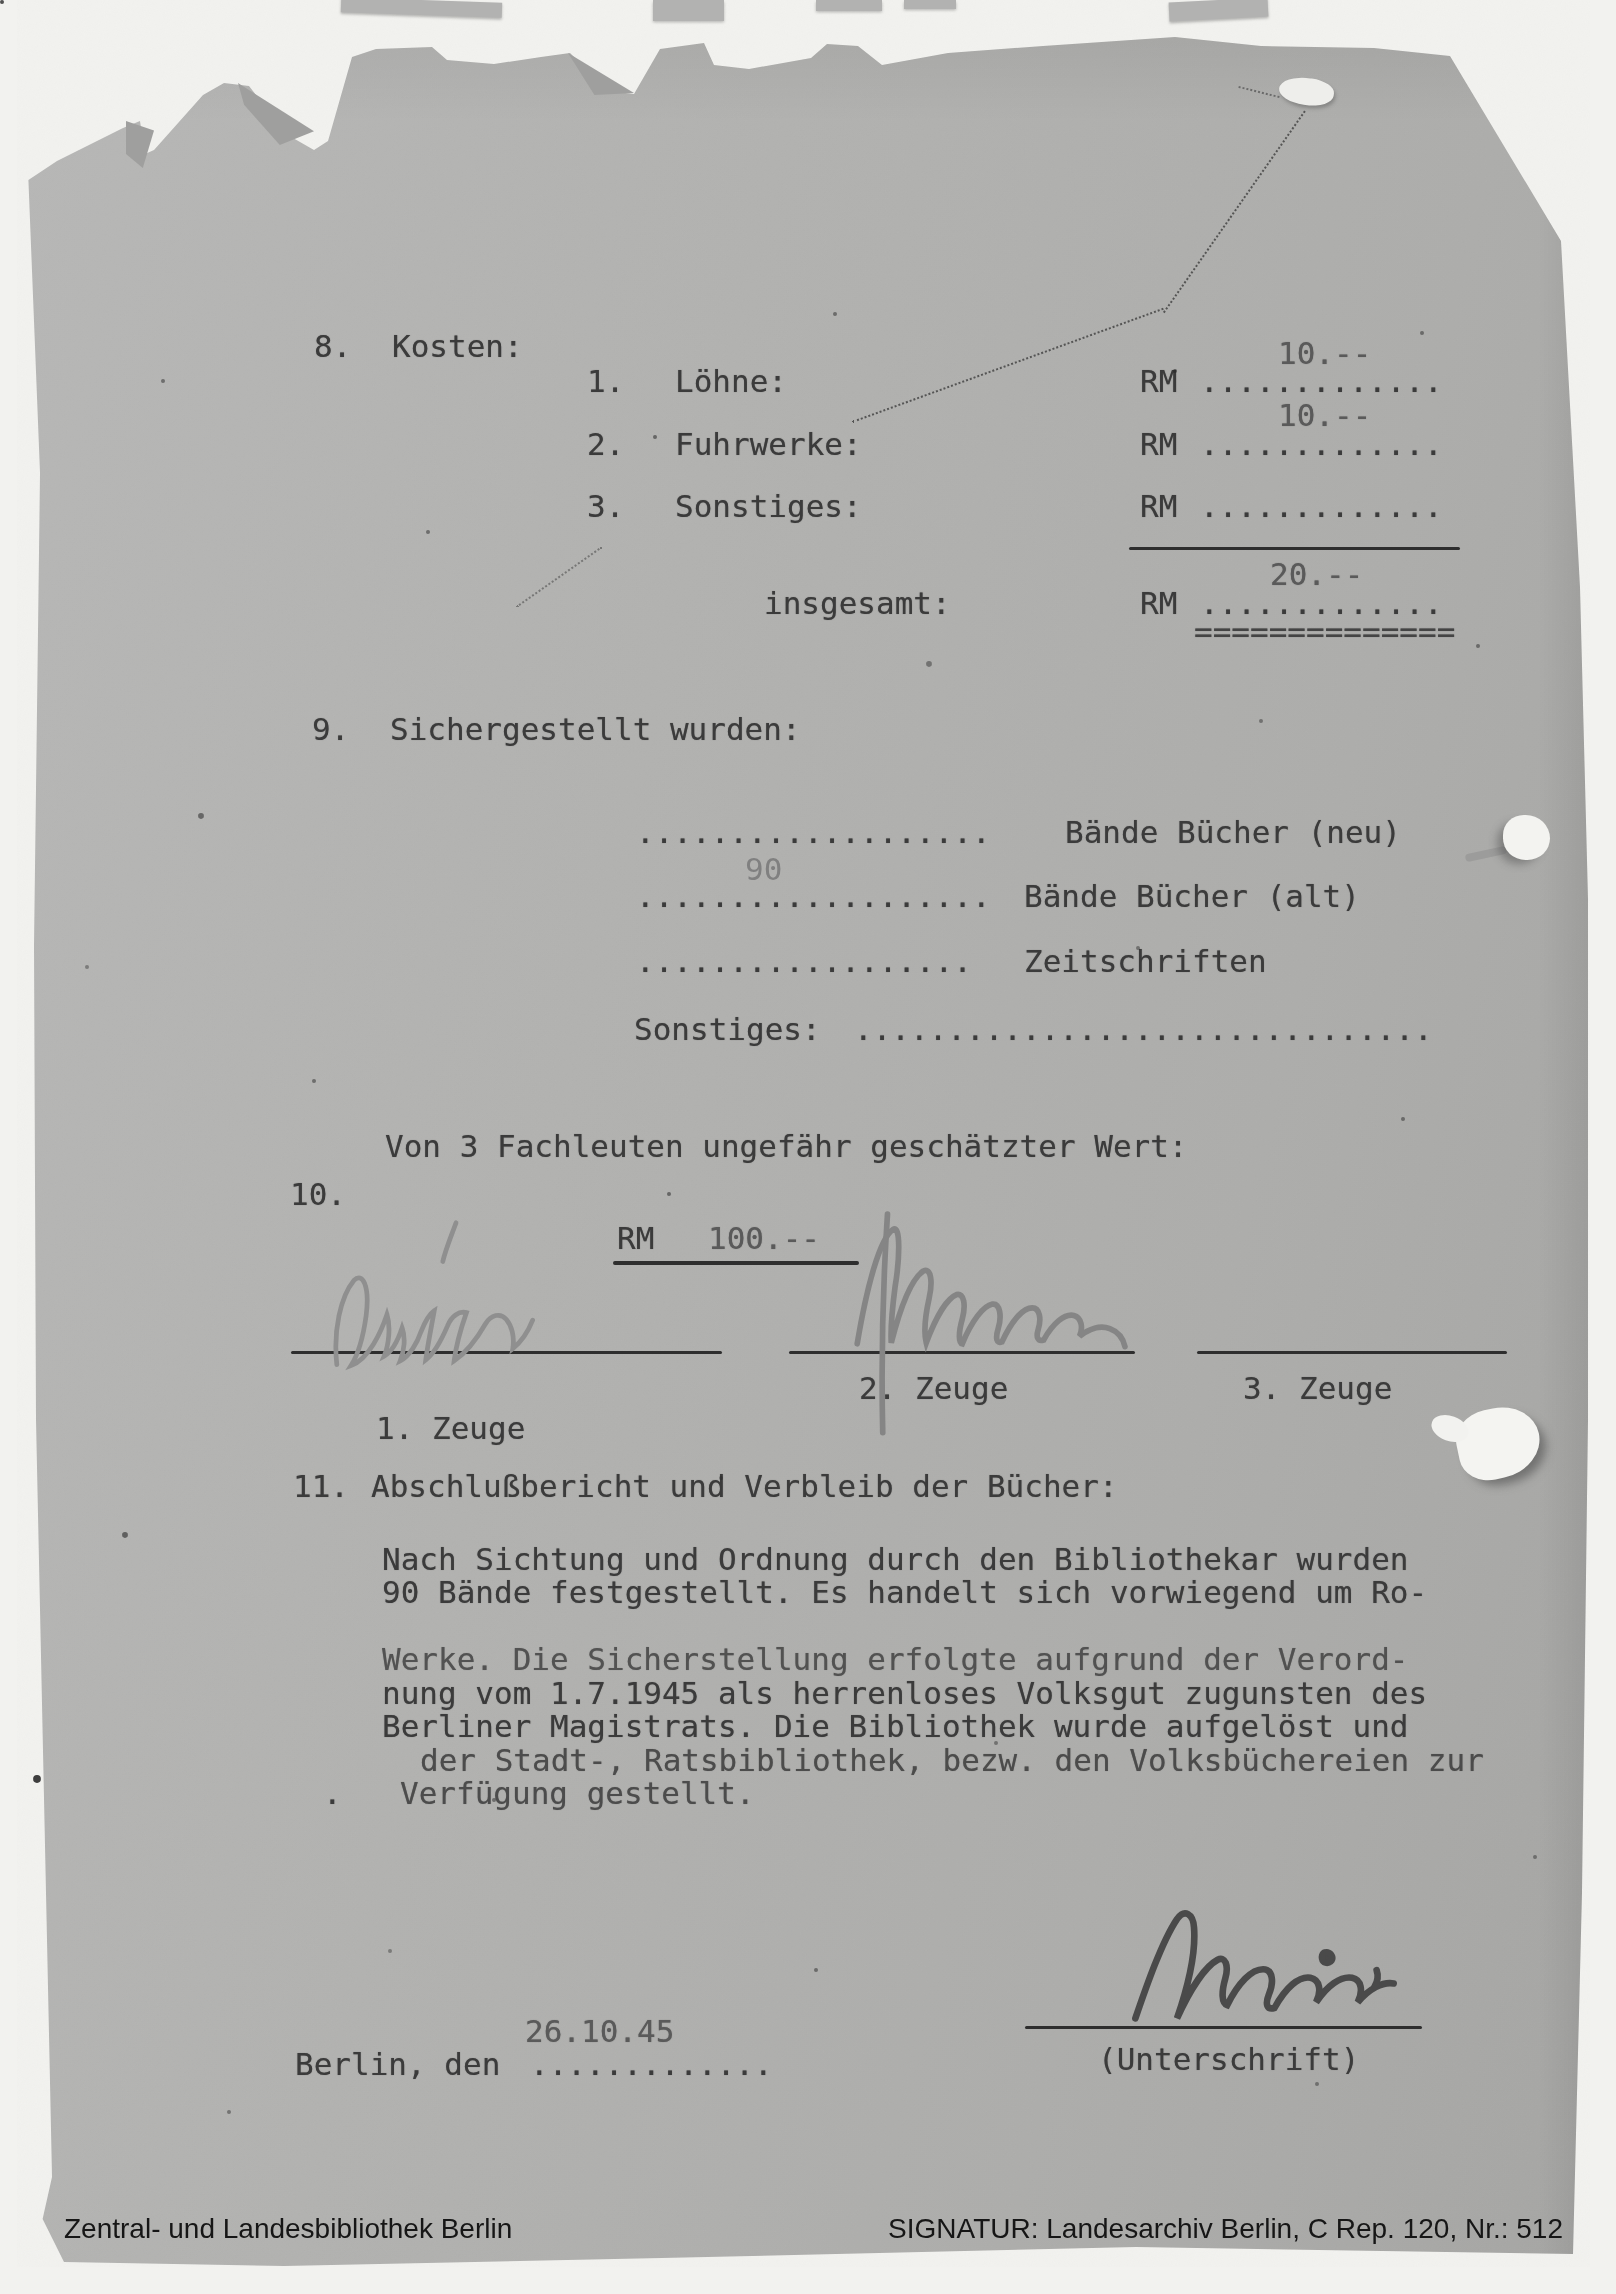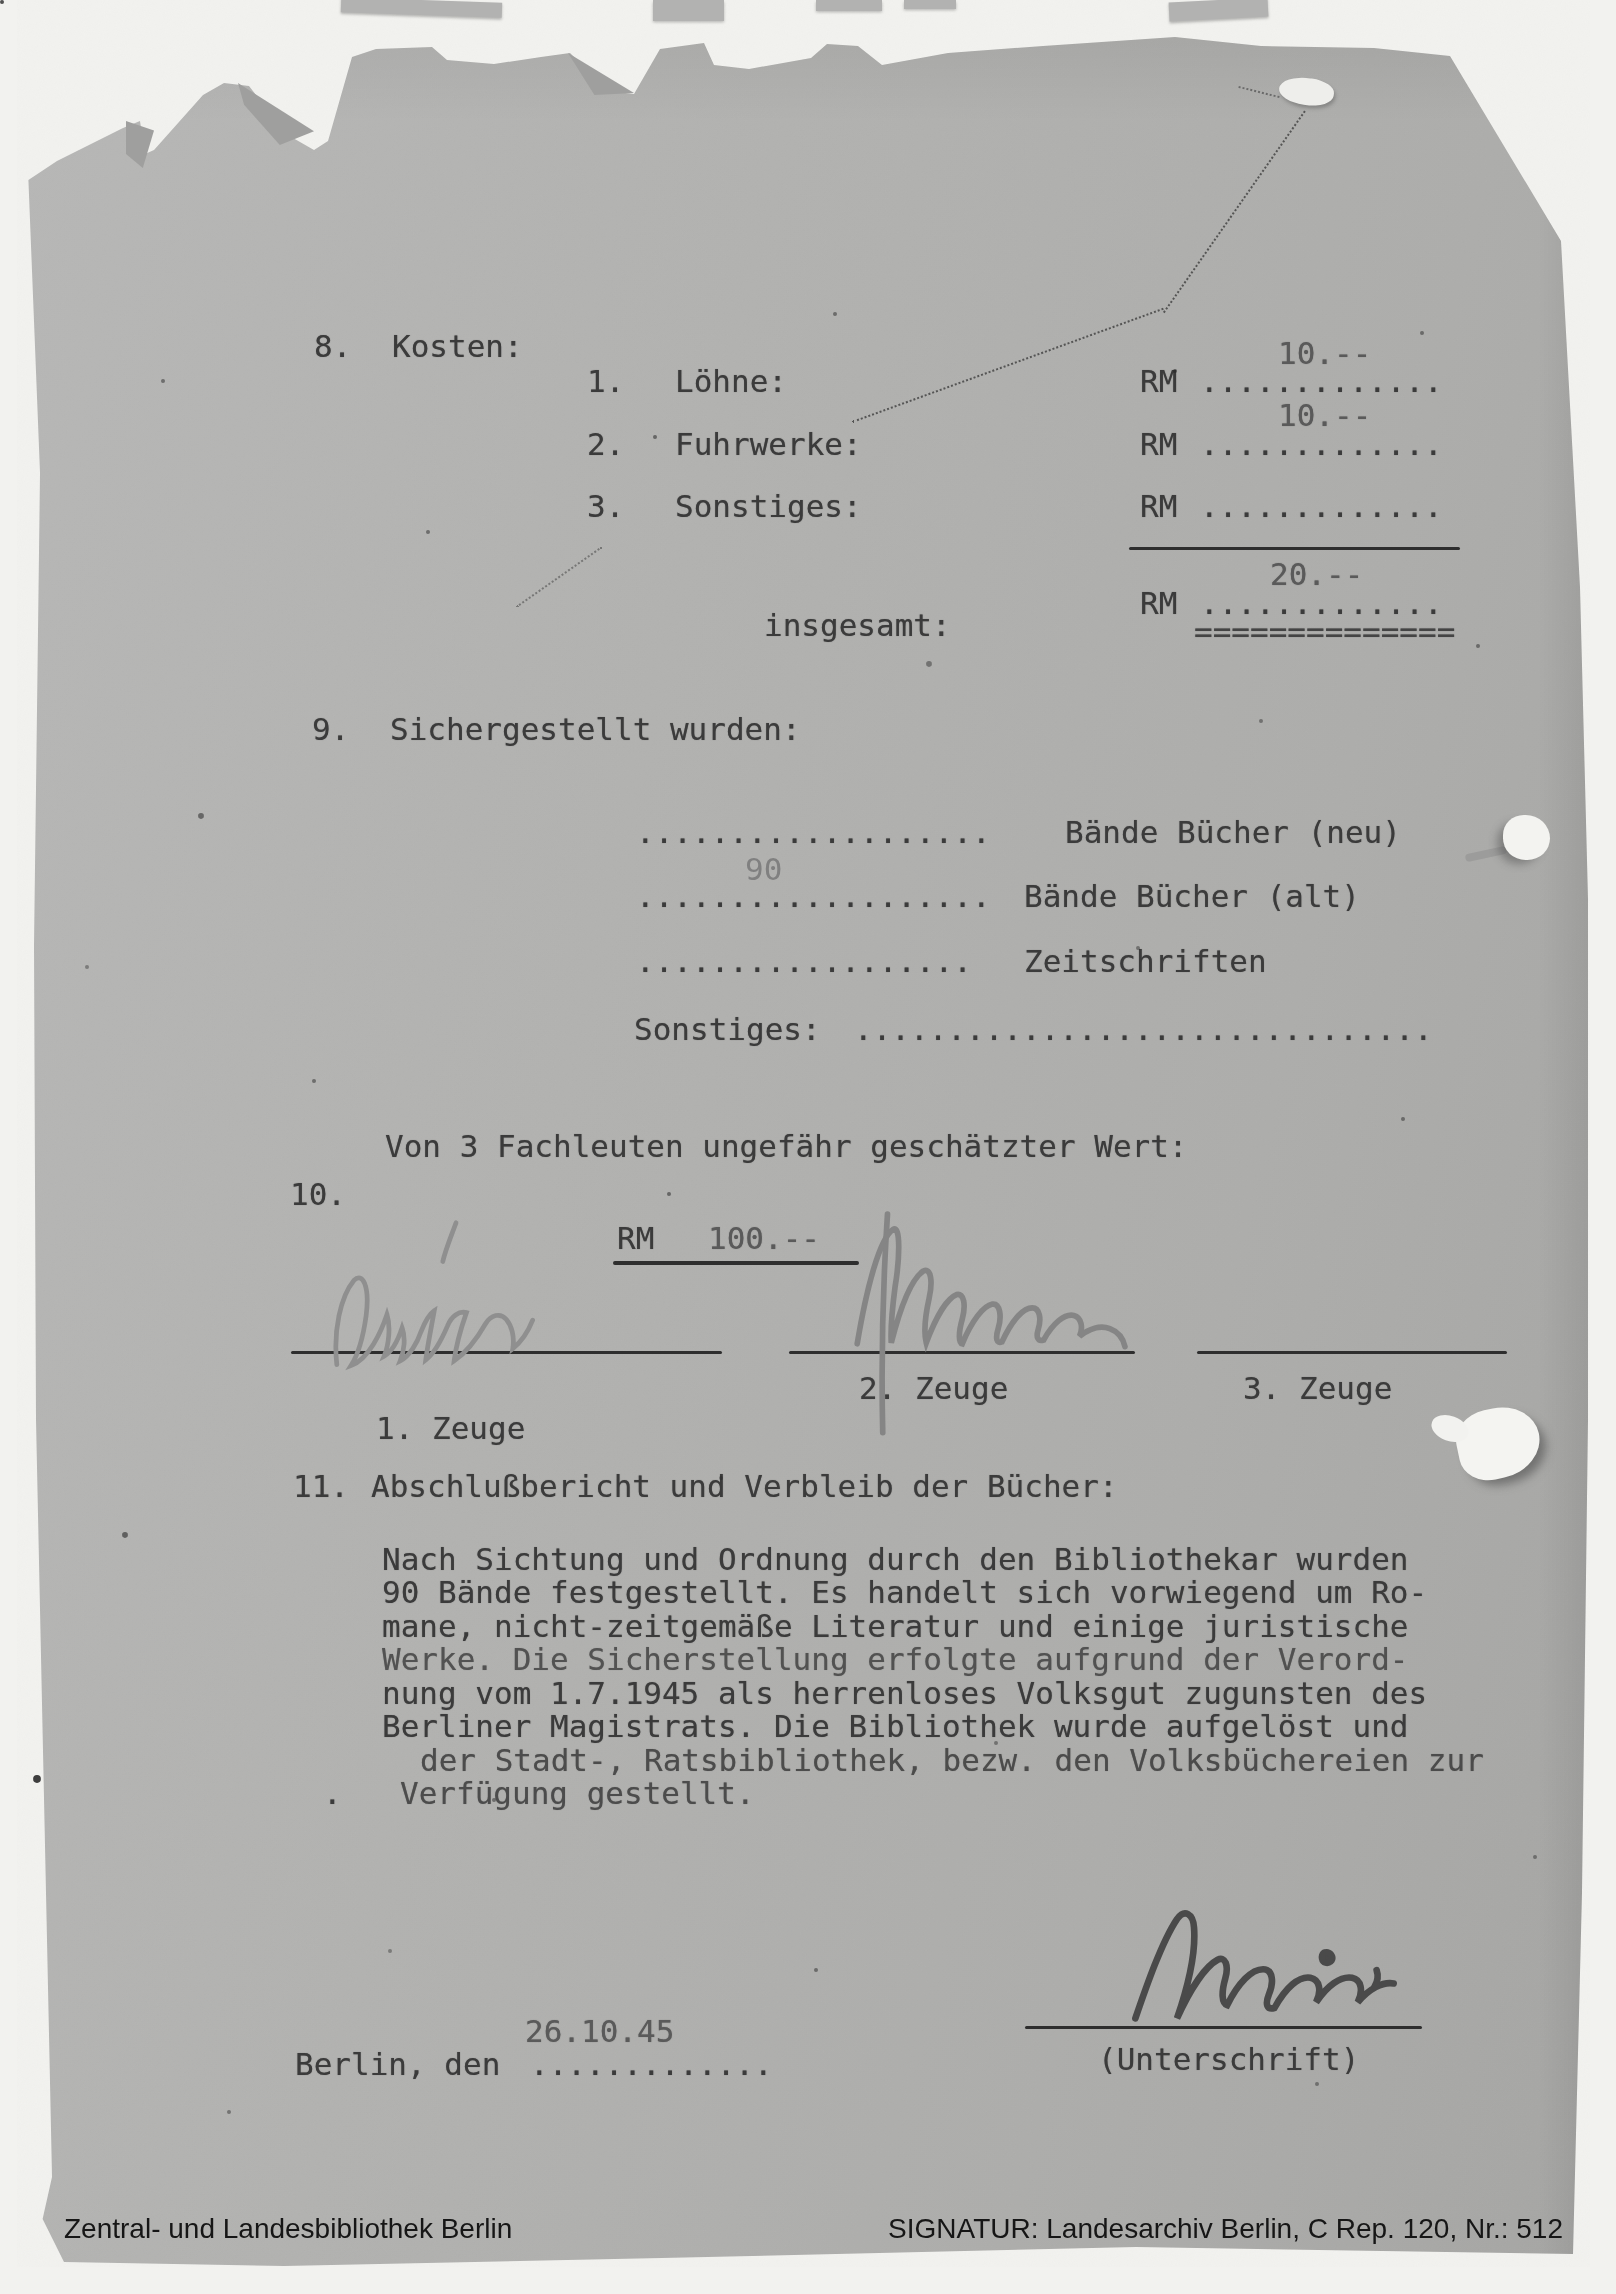--- a/index.html
+++ b/index.html
@@ -106,21 +106,21 @@
   <div class="tw" style="left:1200px;top:428px;">.............</div>
   <div class="tw val" style="left:1278px;top:399px;">10.--</div>
 
   <div class="tw" style="left:587px;top:490px;">3.</div>
   <div class="tw" style="left:675px;top:490px;">Sonstiges:</div>
   <div class="tw" style="left:1140px;top:490px;">RM</div>
   <div class="tw" style="left:1200px;top:490px;">.............</div>
 
   <div class="rule" style="left:1129px;top:547px;width:331px;height:2.8px;"></div>
 
-  <div class="tw" style="left:764px;top:587px;margin-top:22px;">insgesamt:</div>
+  <div class="tw" style="left:764px;top:587px;">insgesamt:</div>
   <div class="tw" style="left:1140px;top:587px;">RM</div>
   <div class="tw" style="left:1200px;top:587px;">.............</div>
   <div class="tw val" style="left:1270px;top:558px;">20.--</div>
   <div class="tw" style="left:1194px;top:615px;color:#444;">==============</div>
 
   <div class="tw" style="left:312px;top:713px;">9.</div>
   <div class="tw" style="left:390px;top:713px;">Sichergestellt wurden:</div>
 
   <div class="tw" style="left:636px;top:816px;">...................</div>
   <div class="tw" style="left:1024px;top:816px;margin-left:41px;">Bände Bücher (neu)</div>
@@ -148,21 +148,20 @@
 
   <div class="tw" style="left:376px;top:1372px;margin-top:40px;">1. Zeuge</div>
   <div class="tw" style="left:859px;top:1372px;">2. Zeuge</div>
   <div class="tw" style="left:1243px;top:1372px;">3. Zeuge</div>
 
   <div class="tw" style="left:293px;top:1470px;">11.</div>
   <div class="tw" style="left:371px;top:1470px;">Abschlußbericht und Verbleib der Bücher:</div>
 
   <div class="tw" style="left:382px;top:1543px;">Nach Sichtung und Ordnung durch den Bibliothekar wurden</div>
   <div class="tw" style="left:382px;top:1576px;">90 Bände festgestellt. Es handelt sich vorwiegend um Ro-</div>
-  <div class="tw" style="left:382px;top:1610px;">mane, nicht-zeitgemäße Literatur und einige juristische</div>
   <div class="tw" style="left:382px;top:1643px;opacity:.8;">Werke. Die Sicherstellung erfolgte aufgrund der Verord-</div>
   <div class="tw" style="left:382px;top:1677px;">nung vom 1.7.1945 als herrenloses Volksgut zugunsten des</div>
   <div class="tw" style="left:382px;top:1710px;">Berliner Magistrats. Die Bibliothek wurde aufgelöst und</div>
   <div class="tw" style="left:382px;top:1744px;opacity:.85;margin-left:38px;">der Stadt-, Ratsbibliothek, bezw. den Volksbüchereien zur</div>
   <div class="tw" style="left:400px;top:1777px;opacity:.85;">Verfügung gestellt.</div>
   <div class="tw" style="left:323px;top:1777px;">.</div>
 
   <div class="tw val" style="left:525px;top:2015px;">26.10.45</div>
   <div class="tw" style="left:295px;top:2048px;">Berlin, den</div>
   <div class="tw" style="left:530px;top:2048px;">.............</div>

